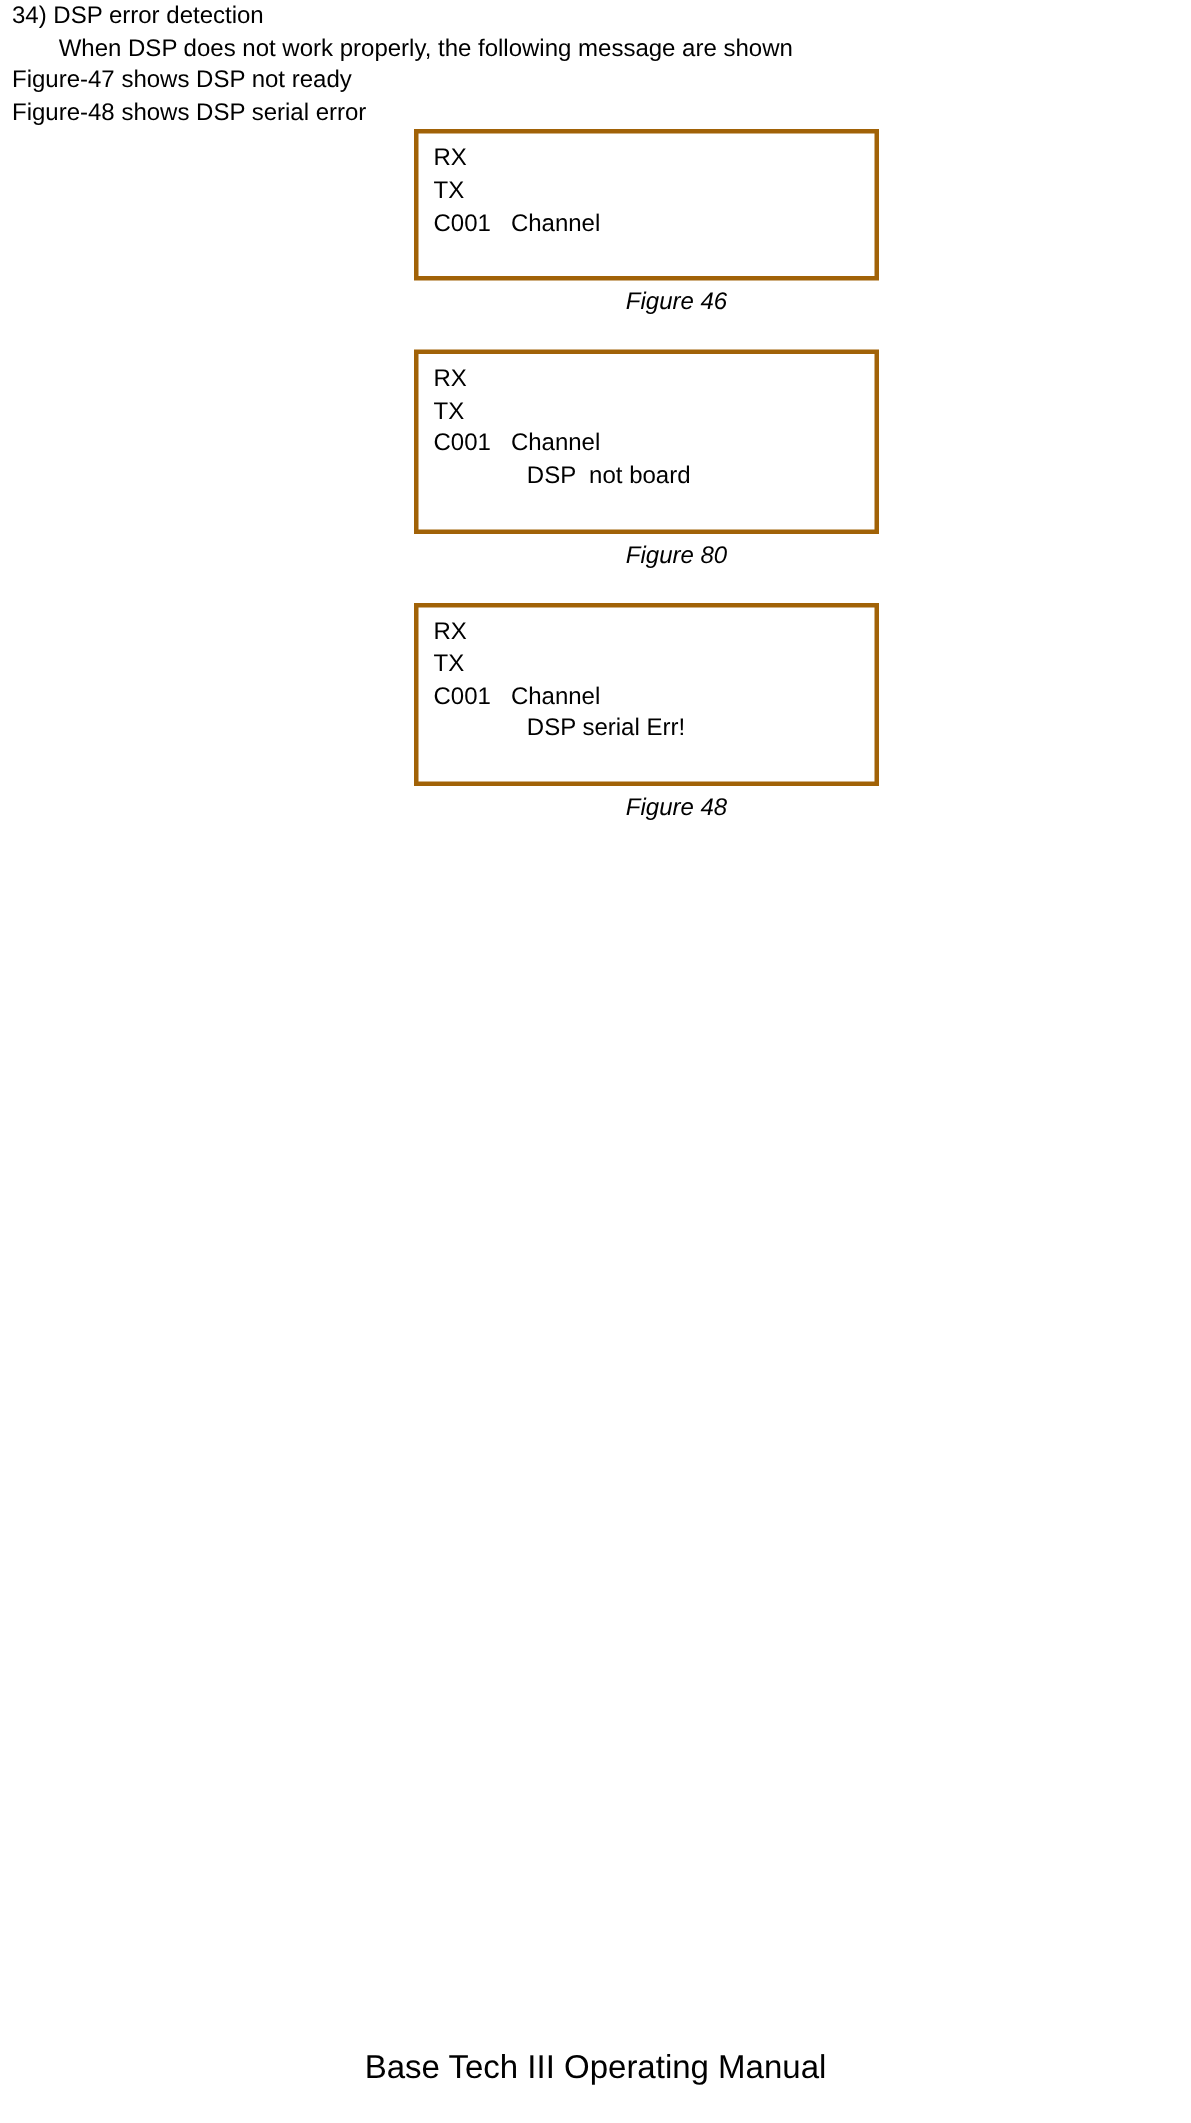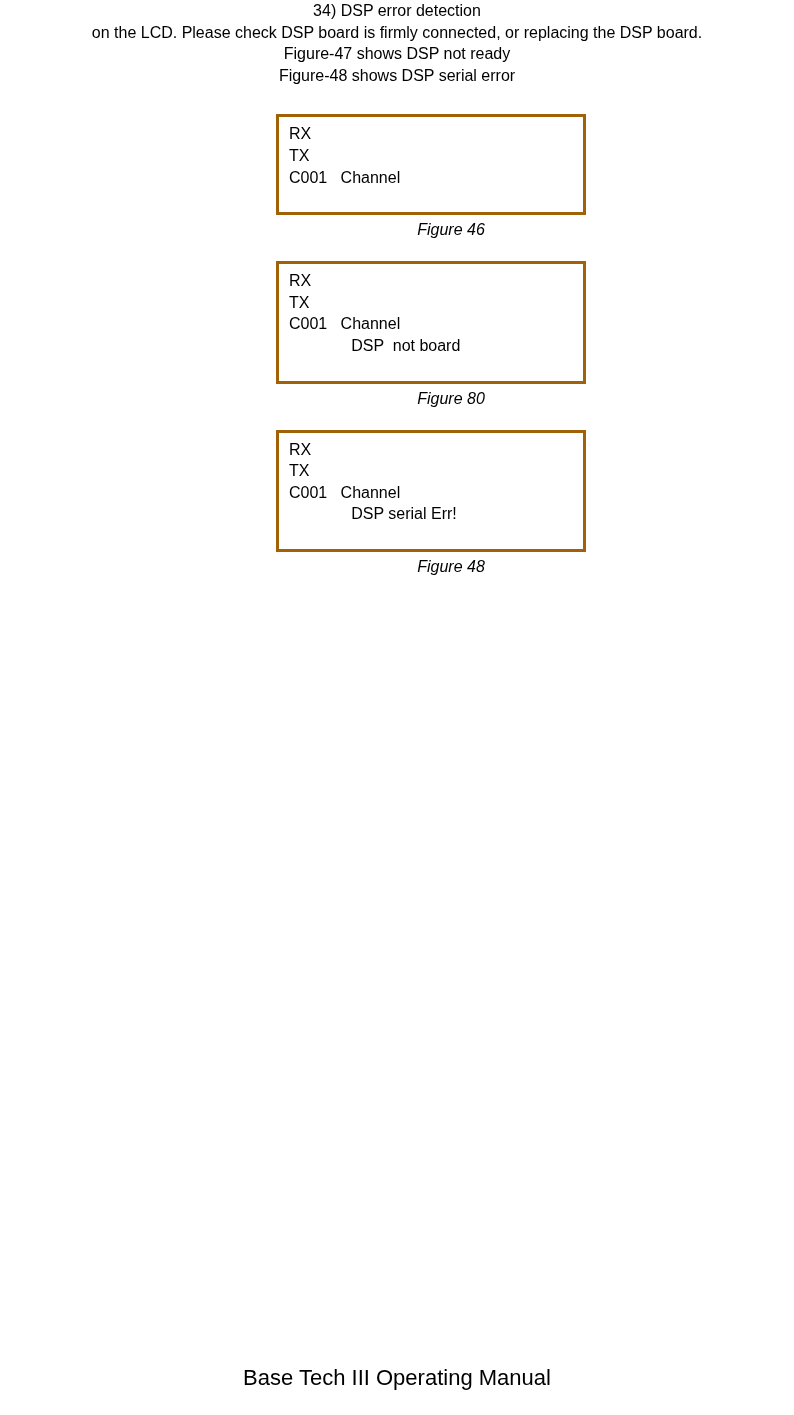--- a/index.html
+++ b/index.html
@@ -12,22 +12,20 @@
       font-size: 16px;
       color: #000;
       background: #fff;
       width: 794px;
       height: 1415px;
       position: relative;
       padding: 0 8px;
     }
     .intro-text {
       line-height: 1.35;
-      margin-bottom: 28px;
-      text-align: center;
     }
     .lcd-box {
       border: 3px solid #a16207;
       width: 310px;
       margin-left: 268px;
       padding: 6px 10px 24px 10px;
       font-weight: normal;
       line-height: 1.35;
     }
     .caption {
@@ -54,21 +52,21 @@
     .footer-page {
       font-size: 16px;
       margin-top: 2px;
     }
   </style>
 </head>
 <body>
 
 <div class="intro-text">
   <div>34) DSP error detection</div>
-  <div>on the LCD. Please check DSP board is firmly connected, or replacing the DSP board.</div>
+  <div class="lcd-line">       When DSP does not work properly, the following message are shown</div>
   <div>Figure-47 shows DSP not ready</div>
   <div>Figure-48 shows DSP serial error</div>
 </div>
 
 <div class="lcd-box">
   <div class="lcd-line">RX</div>
   <div class="lcd-line">TX</div>
   <div class="lcd-line">C001   Channel</div>
 </div>
 <div class="caption">Figure 46</div>

